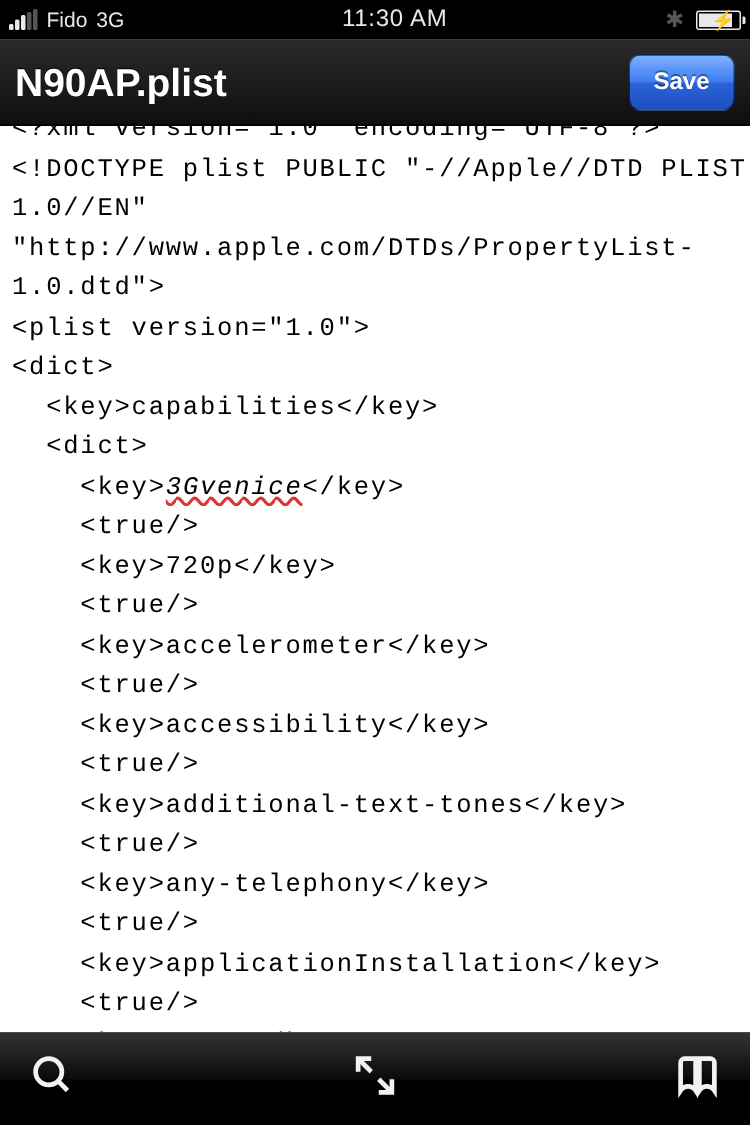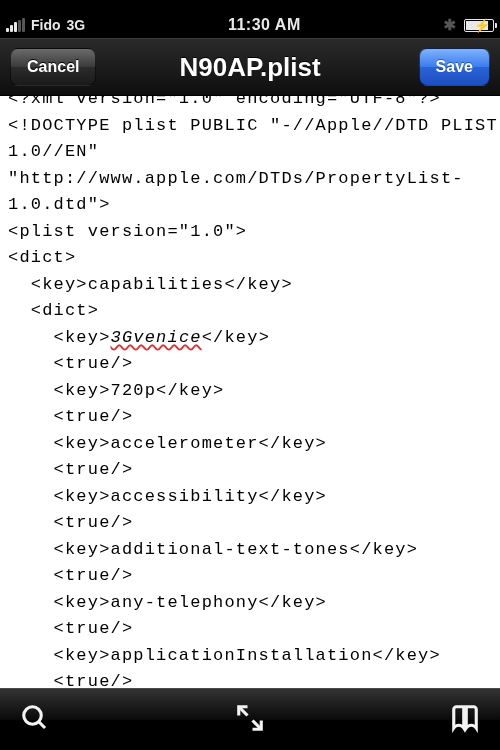--- a/index.html
+++ b/index.html
@@ -1,19 +1,19 @@
 <!DOCTYPE html>
 <html><head>
 <meta charset="utf-8">
 <style>
   * { margin:0; padding:0; box-sizing:border-box; }
   html, body { width:500px; height:750px; overflow:hidden; font-family:-apple-system, Helvetica, Arial, sans-serif; background:#000; }
 
   
-  .status-bar { height:26px; background:#000; color:#e8e8e8; display:flex; align-items:center; font-size:14px; font-weight:bold; padding:0 6px;margin-top:12px; }
+  .status-bar { height:26px; background:#000; color:#e8e8e8; display:flex; align-items:center; font-size:14px; font-weight:normal; padding:0 6px; }
   .status-left { display:flex; align-items:center; gap:6px; }
   .signal { display:flex; align-items:flex-end; gap:1px; height:14px; }
   .signal i { display:block; width:3px; background:#e8e8e8; border-radius:1px; }
   .signal i.dim { background:#555; }
   .status-center { flex:1; text-align:center; font-size:16px; letter-spacing:.5px; }
   .status-right { display:flex; align-items:center; gap:8px; }
   .bt { color:#555; font-size:15px; }
   .battery { width:30px; height:13px; border:1.5px solid #e8e8e8; border-radius:2px; position:relative; }
   .battery::after { content:""; position:absolute; right:-4px; top:3px; width:2.5px; height:5px; background:#e8e8e8; border-radius:0 1px 1px 0; }
   .battery .fill { position:absolute; left:1px; top:1px; bottom:1px; width:80%; background:#e8e8e8; }
@@ -55,21 +55,20 @@
   <div class="status-right">
     <span class="bt">✱</span>
     <div class="battery">
       <div class="fill"></div>
         <div class="bolt">⚡</div>
     </div>
   </div>
 </div>
 
 <div class="nav-bar">
-  <div class="nav-btn cancel">Cancel</div>
   <div class="nav-title">N90AP.plist</div>
   <div class="nav-btn save">Save</div>
 </div>
 
 <div class="content">
 <pre class="cutoff-top" id="pre">&lt;?xml version="1.0" encoding="UTF-8"?&gt;
 &lt;!DOCTYPE plist PUBLIC "-//Apple//DTD PLIST
 1.0//EN"
 "http://www.apple.com/DTDs/PropertyList-
 1.0.dtd"&gt;

